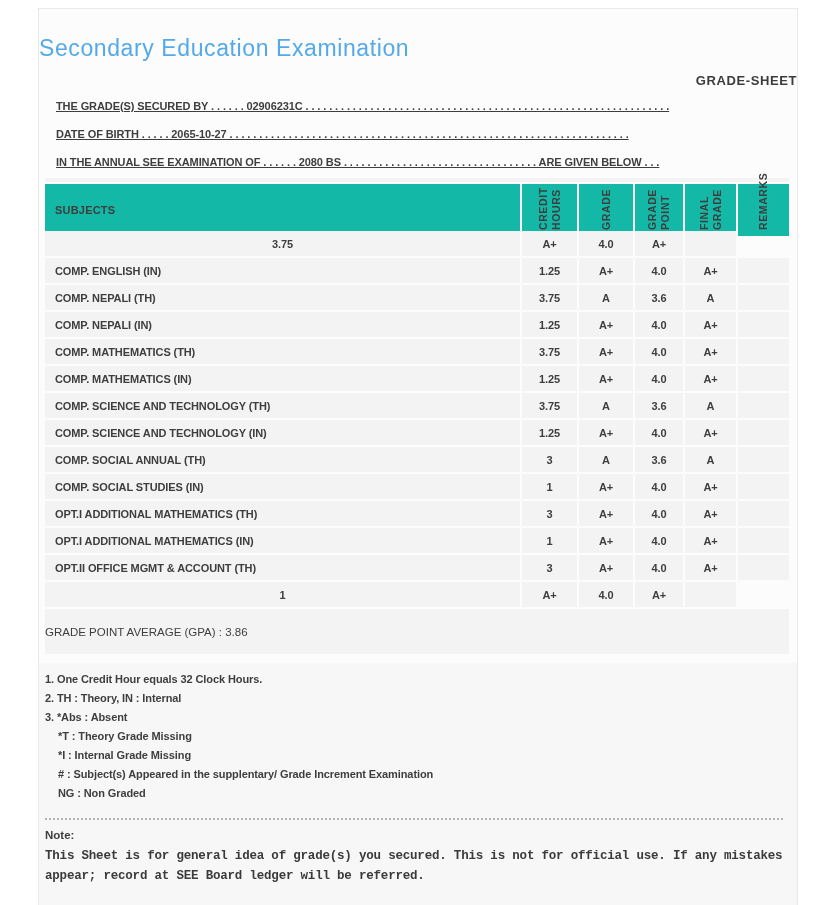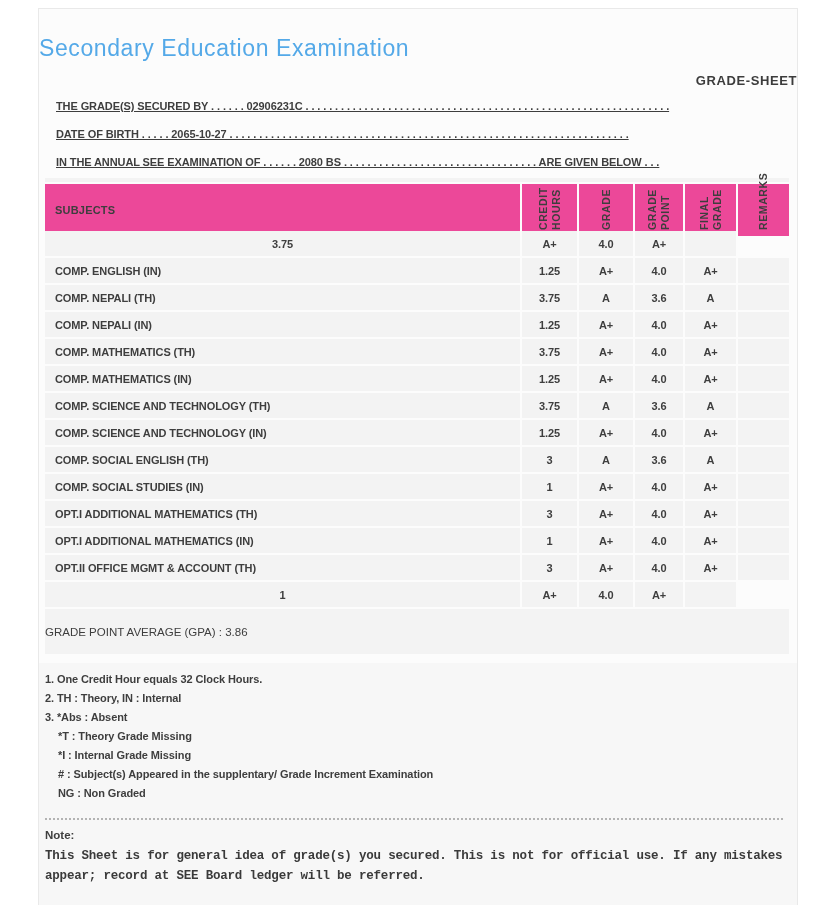--- a/index.html
+++ b/index.html
@@ -12,21 +12,21 @@
   .subtitle { margin-top:11px; text-align:right; font-size:13px; font-weight:bold;
               color:#3c3c3c; letter-spacing:0.6px; }
   .hlines { margin:4px 17px 0 17px; }
   .hline { font-size:11px; font-weight:bold; color:#3e3e3e; line-height:28px;
            white-space:nowrap; overflow:hidden; letter-spacing:-0.1px;text-decoration:underline; }
   .tablewrap { margin:2px 6px 0 6px; }
   .topbar { height:4px; width:744px; background:#f3f3f3; margin-bottom:2px; }
   .grid { display:grid; grid-template-columns:475px 55px 54px 48px 51px 51px;
           column-gap:2px; width:744px; margin-bottom:2px; }
   .hdr { height:45px; }
-  .hdr .cell { background:#ec4899; }
+  .hdr .cell { background:#14b8a6; }
   .subj-h { display:flex; align-items:center; padding-left:10px; font-size:11px;
             font-weight:bold; color:#3e3e3e; letter-spacing:0.2px; }
   .vh { display:flex; justify-content:center; align-items:flex-end; overflow:visible; }
   .vlabel { writing-mode:vertical-rl; transform:rotate(180deg); font-size:10.5px;
             font-weight:bold; color:#3e3e3e; letter-spacing:0.6px; line-height:13px;
             max-height:46px; margin-bottom:6px; text-align:left; }
   .row { height:25px; }
   .row .cell { background:#f3f3f3; font-size:11px; font-weight:bold; color:#3e3e3e;
                display:flex; align-items:center; letter-spacing:-0.1px; }
   .subj { padding-left:10px; }
@@ -136,21 +136,21 @@
     </div>
     <div class="grid row">
       <div class="cell subj">COMP. SCIENCE AND TECHNOLOGY (IN)</div>
       <div class="cell val">1.25</div>
       <div class="cell val">A+</div>
       <div class="cell val">4.0</div>
       <div class="cell val">A+</div>
       <div class="cell val"></div>
     </div>
     <div class="grid row">
-      <div class="cell subj">COMP. SOCIAL ENGLISH (TH)</div>
+      <div class="cell subj">COMP. SOCIAL ANNUAL (TH)</div>
       <div class="cell val">3</div>
       <div class="cell val">A</div>
       <div class="cell val">3.6</div>
       <div class="cell val">A</div>
       <div class="cell val"></div>
     </div>
     <div class="grid row">
       <div class="cell subj">COMP. SOCIAL STUDIES (IN)</div>
       <div class="cell val">1</div>
       <div class="cell val">A+</div>

